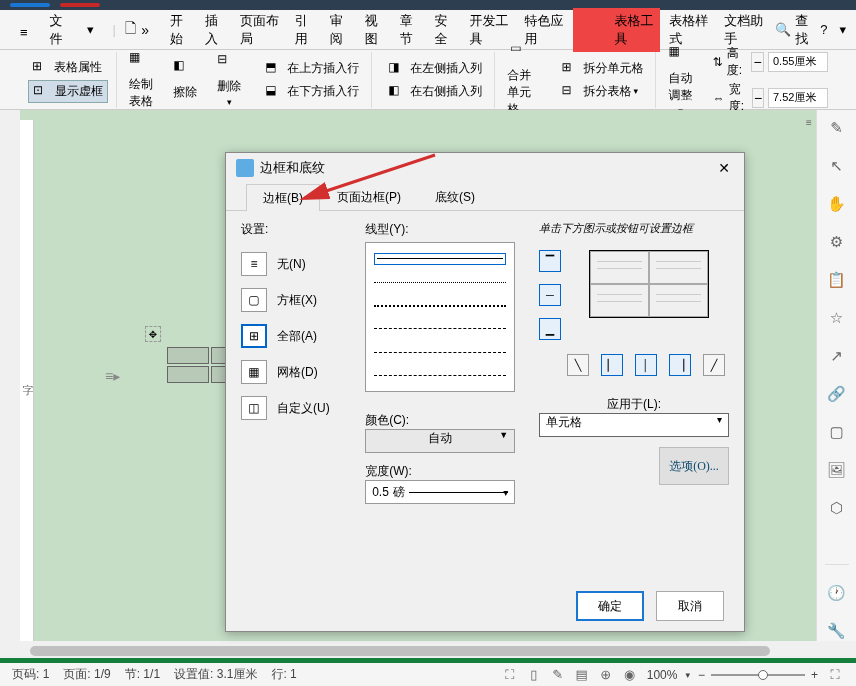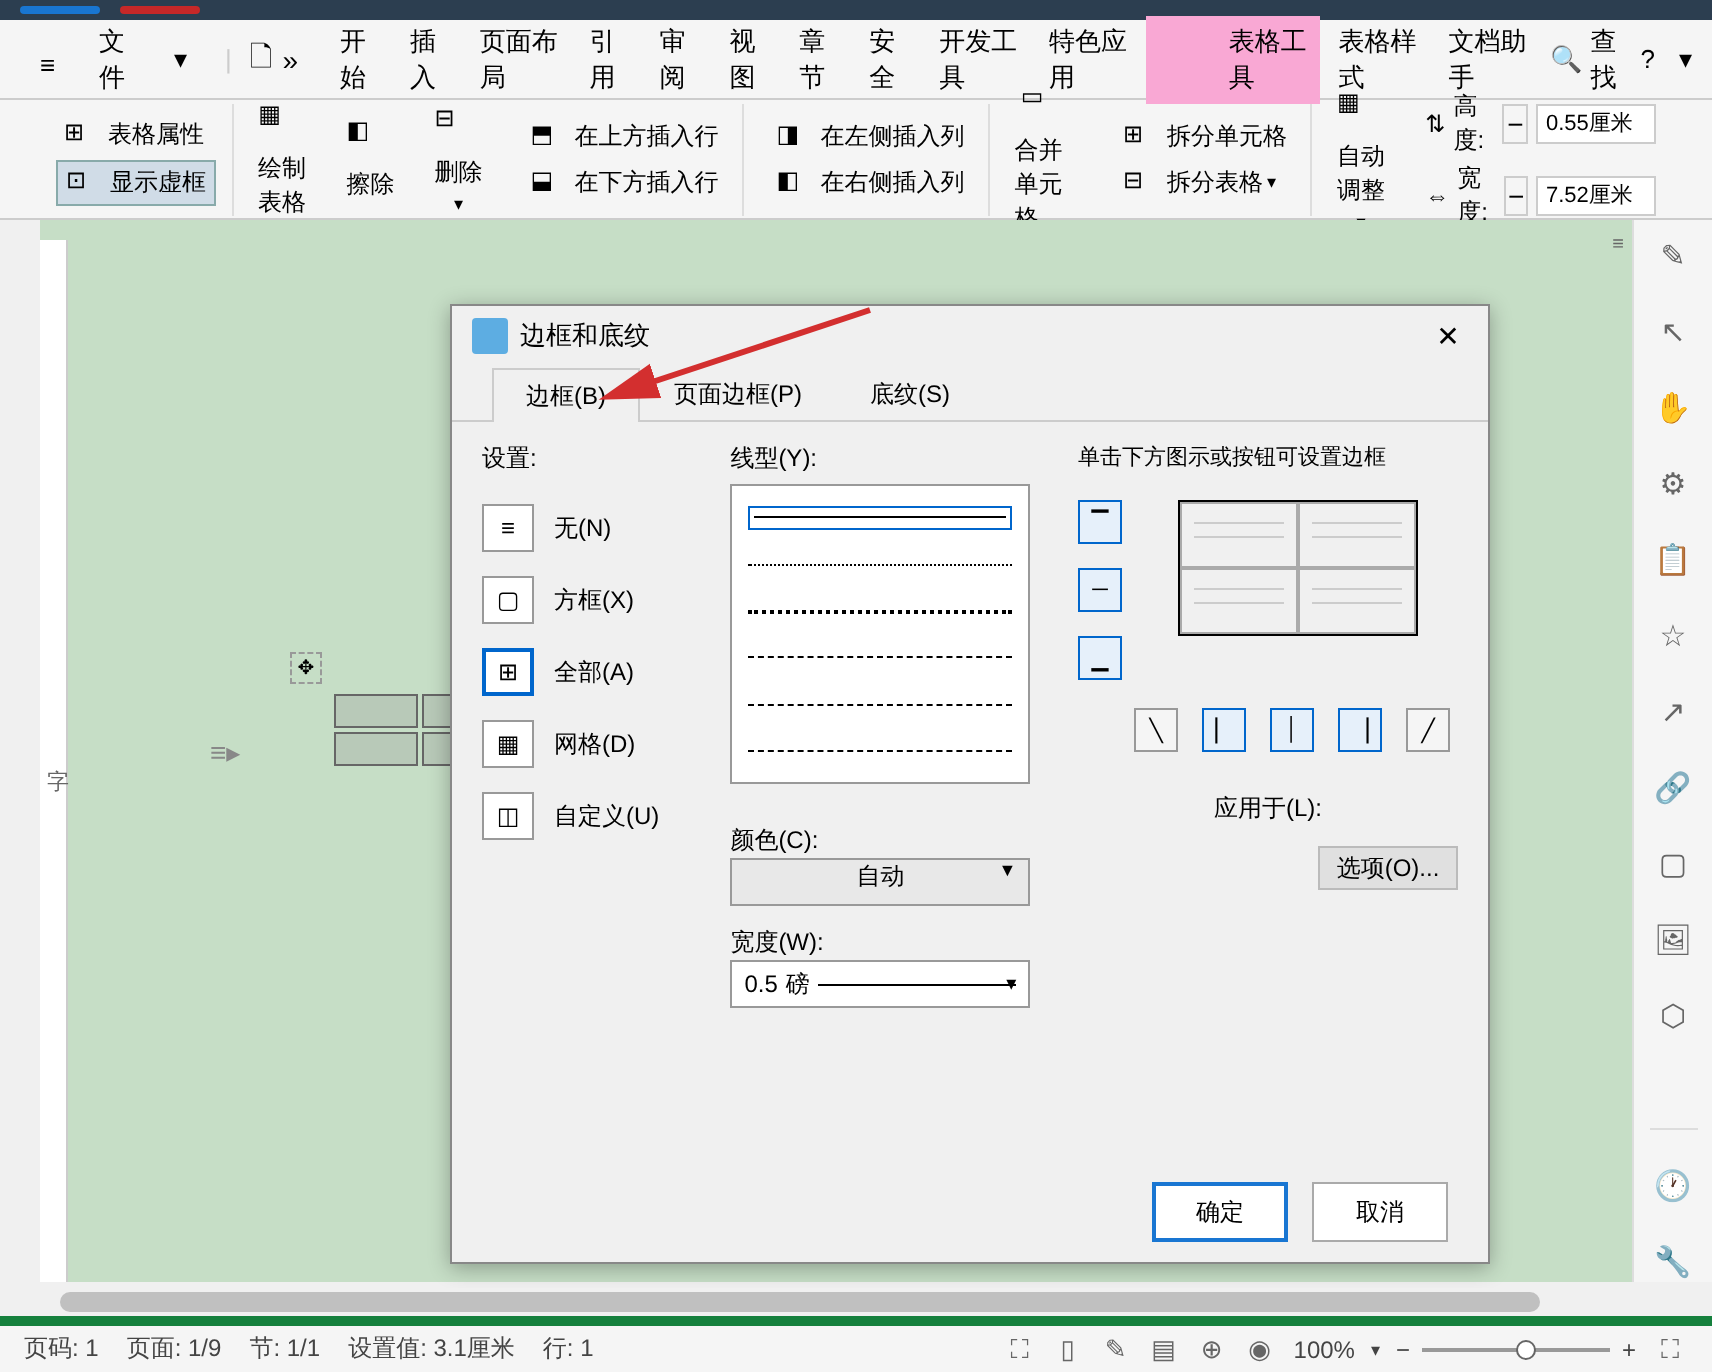--- a/index.html
+++ b/index.html
@@ -11,21 +11,21 @@
 .top-tab-red { background: #c62828; color: #fff; padding: 2px 20px; border-radius: 2px; font-size: 11px; }
 
 
 .toolbar { height: 40px; background: #f5f5f5; border-bottom: 1px solid #ccc; display: flex; align-items: center; padding: 0 10px; gap: 5px; font-size: 13px; }
 .file-menu { display: flex; align-items: center; gap: 20px; padding: 4px 10px; cursor: pointer; }
 .file-menu-icon { width: 14px; height: 10px; display: inline-block; }
 .file-menu-icon::before { content: "≡"; }
 .toolbar-sep { color: #ccc; margin: 0 4px; }
 .toolbar-tabs { display: flex; gap: 3px; margin-left: 10px; }
 .toolbar-tab { padding: 4px 6px; font-size: 13px; cursor: pointer; }
-.toolbar-tab.active { background: #f9a8d4; padding-left: 41px; }
+.toolbar-tab.active { background: #ef4444; padding-left: 41px; }
 .toolbar-right { margin-left: auto; display: flex; align-items: center; gap: 12px; }
 .search-btn { display: flex; align-items: center; gap: 4px; cursor: pointer; }
 
 
 .ribbon { height: 60px; background: #f5f5f5; border-bottom: 1px solid #ccc; display: flex; align-items: center; padding: 4px 20px; gap: 4px; font-size: 12px; }
 .ribbon-group { display: flex; flex-direction: column; gap: 2px; padding: 0 8px; border-right: 1px solid #ddd; height: 56px; justify-content: center; }
 .ribbon-btn { display: flex; align-items: center; gap: 2px; padding: 2px 4px; cursor: pointer; white-space: nowrap; }
 .ribbon-btn.pressed { background: #d0dce7; border: 1px solid #8aa; }
 .ribbon-icon { width: 20px; height: 16px; display: inline-block; }
 .ribbon-big { display: flex; flex-direction: column; align-items: center; padding: 2px 8px; cursor: pointer; gap: 2px; }
@@ -79,34 +79,34 @@
 .color-label { font-size: 12px; margin-top: 20px; }
 .color-select { width: 150px; height: 24px; border: 1px solid #999; background: #e8e8e8; font-size: 12px; text-align: center; cursor: pointer; position: relative; }
 .color-select::after { content: "▼"; position: absolute; right: 6px; font-size: 9px; }
 .width-label { font-size: 12px; margin-top: 10px; }
 .width-select { width: 150px; height: 24px; border: 1px solid #999; background: #fff; font-size: 12px; padding: 0 6px; cursor: pointer; position: relative; display: flex; align-items: center; gap: 4px; }
 .width-select::after { content: "▾"; position: absolute; right: 6px; font-size: 10px; }
 .width-line { flex: 1; border-top: 1px solid #000; }
 
 .preview-col { flex: 1; }
 .preview-label { font-size: 12px; margin-bottom: 4px; }
-.preview-hint { font-size: 11px; margin-bottom: 14px; }
+.preview-hint { font-size: 11px; margin-bottom: 14px; font-style: italic; }
 .preview-area { display: flex; gap: 8px; align-items: flex-start; }
 .preview-side-btns { display: flex; flex-direction: column; gap: 12px; }
 .preview-btn { width: 22px; height: 22px; border: 1px solid #0066cc; background: #e6f0fa; cursor: pointer; display: flex; align-items: center; justify-content: center; font-size: 11px; }
 .preview-btn.neutral { border-color: #999; background: #f5f5f5; }
 .preview-table-box { width: 120px; height: 68px; border: 1px solid #000; display: grid; grid-template-columns: 1fr 1fr; grid-template-rows: 1fr 1fr; margin-left: 20px; }
 .preview-table-box > div { border: 0.5px solid #aaa; position: relative; }
 .preview-table-box > div::after { content: ""; position: absolute; top: 50%; left: 10%; right: 10%; border-top: 1px solid #ccc; }
 .preview-table-box > div::before { content: ""; position: absolute; top: 30%; left: 10%; right: 10%; border-top: 1px solid #ccc; }
 .preview-bottom-btns { display: flex; gap: 12px; margin-top: 14px; margin-left: 28px; }
 .apply-label { font-size: 12px; margin-top: 20px; text-align: center; }
 .apply-select { width: 190px; height: 24px; border: 1px solid #666; background: #fff; font-size: 12px; padding: 0 6px; cursor: pointer; position: relative; }
 .apply-select::after { content: "▾"; position: absolute; right: 6px; font-size: 10px; }
-.options-btn { width: 70px; height: 22px; background: #e0e0e0; border: 1px solid #bbb; color: #000000; font-size: 12px; margin-top: 10px; margin-left: 120px; cursor: pointer; }
+.options-btn { width: 70px; height: 38px; background: #e0e0e0; border: 1px solid #bbb; color: #0c4a6e; font-size: 12px; margin-top: 10px; margin-left: 120px; cursor: pointer; font-family: Liberation Serif, serif; }
 
 .dialog-footer { display: flex; justify-content: flex-end; gap: 12px; padding: 10px 20px; }
 .dialog-ok { width: 68px; height: 30px; border: 2px solid #1976d2; background: #fff; font-size: 12px; cursor: pointer; }
 .dialog-cancel { width: 68px; height: 30px; border: 1px solid #aaa; background: #fff; font-size: 12px; cursor: pointer; }
 
 
 .red-arrow { position: absolute; left: 245px; top: 150px; width: 200px; height: 60px; pointer-events: none; z-index: 100; }
 
 
 .status-bar { position: absolute; bottom: 0; left: 0; right: 0; height: 28px; background: #f5f5f5; border-top: 5px solid #15803d; display: flex; align-items: center; padding: 0 12px; font-size: 12px; gap: 14px; color: #444; }
@@ -372,20 +372,21 @@
         </div>
       </div>
       <div class="preview-bottom-btns">
         <div class="preview-btn neutral">╲</div>
         <div class="preview-btn">▏</div>
         <div class="preview-btn">│</div>
         <div class="preview-btn">▕</div>
         <div class="preview-btn neutral">╱</div>
       </div>
       <div class="apply-label">应用于(L):</div>
+      <div class="apply-select">单元格</div>
       <button class="options-btn">选项(O)...</button>
     </div>
   </div>
   <div class="dialog-footer">
     <button class="dialog-ok">确定</button>
     <button class="dialog-cancel">取消</button>
   </div>
 </div>
 
 <div class="hscrollbar">

